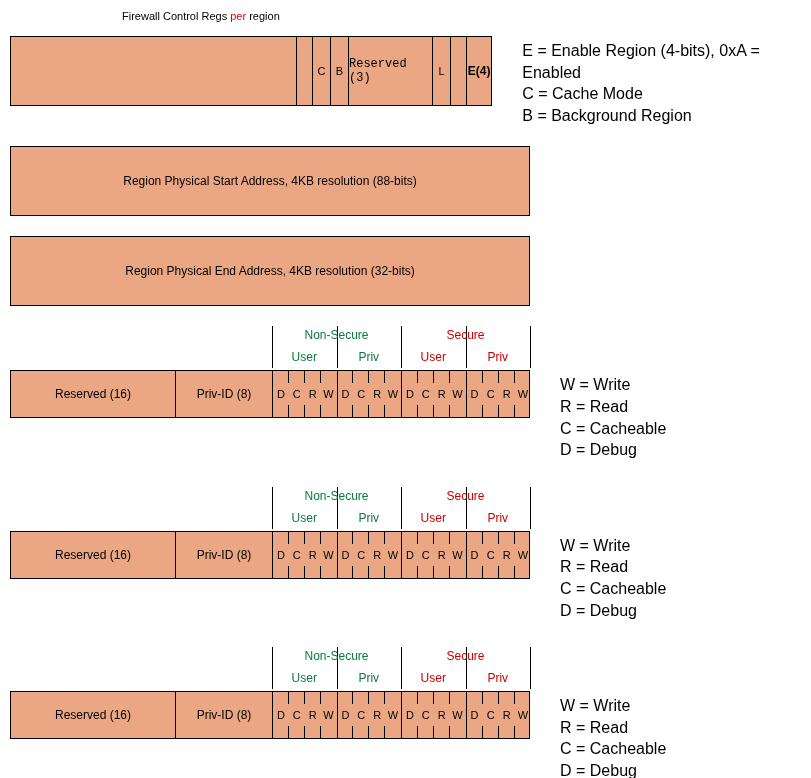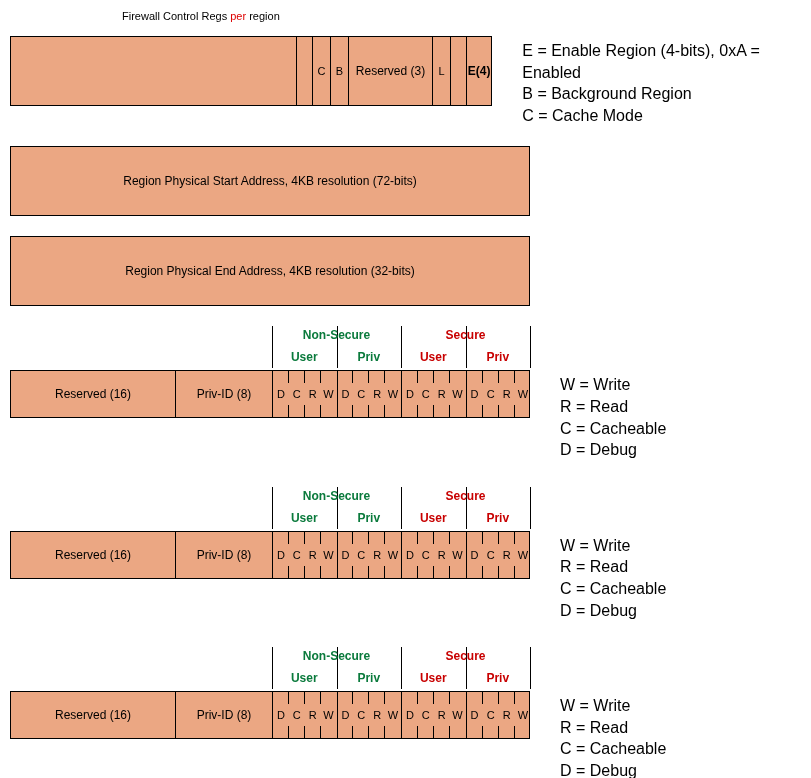--- a/index.html
+++ b/index.html
@@ -45,31 +45,30 @@
     margin-left: 30px;
     font-size: 16px;
     line-height: 1.35;
     padding-top: 4px;
   }
 
   
   .b1-pad  { flex: 0 0 270px; border-right: none; }
   .b1-bit  { flex: 0 0 16px; }
   .b1-cb   { flex: 0 0 18px; }
-  .b1-res  { flex: 0 0 84px; }
+  .b1-res  { flex: 0 0 84px; font-family: Liberation Mono, monospace; }
   .b1-l    { flex: 0 0 18px; }
   .b1-e    { flex: 1 1 auto; font-weight: bold; }
 
   
   .permhdr {
     width: 520px;
     position: relative;
     height: 42px;
     margin-bottom: 2px;
-    font-weight: bold;
   }
   .permhdr .line {
     position: absolute;
     top: 0; bottom: 0;
     border-left: 1px solid #000;
   }
   .permhdr .lbl {
     position: absolute;
     text-align: center;
     font-size: 12px;
@@ -122,28 +121,28 @@
     <div class="cell b1-bit"></div>
     <div class="cell b1-cb bitlabel">C</div>
     <div class="cell b1-cb bitlabel">B</div>
     <div class="cell b1-res">Reserved (3)</div>
     <div class="cell b1-l bitlabel">L</div>
     <div class="cell b1-bit"></div>
     <div class="cell b1-e">E(4)</div>
   </div>
   <div class="legend">
     <div>E = Enable Region (4-bits), 0xA = Enabled</div>
+    <div>C = Cache Mode</div>
     <div>B = Background Region</div>
-    <div>C = Cache Mode</div>
   </div>
 </div>
 
 <div class="row">
   <div class="regbox tall">
-    <div class="cell" style="flex:1;">Region Physical Start Address, 4KB resolution (72-bits)</div>
+    <div class="cell" style="flex:1;">Region Physical Start Address, 4KB resolution (88-bits)</div>
   </div>
 </div>
 
 <div class="row">
   <div class="regbox tall">
     <div class="cell" style="flex:1;">Region Physical End Address, 4KB resolution (32-bits)</div>
   </div>
 </div>
 
 <div>

